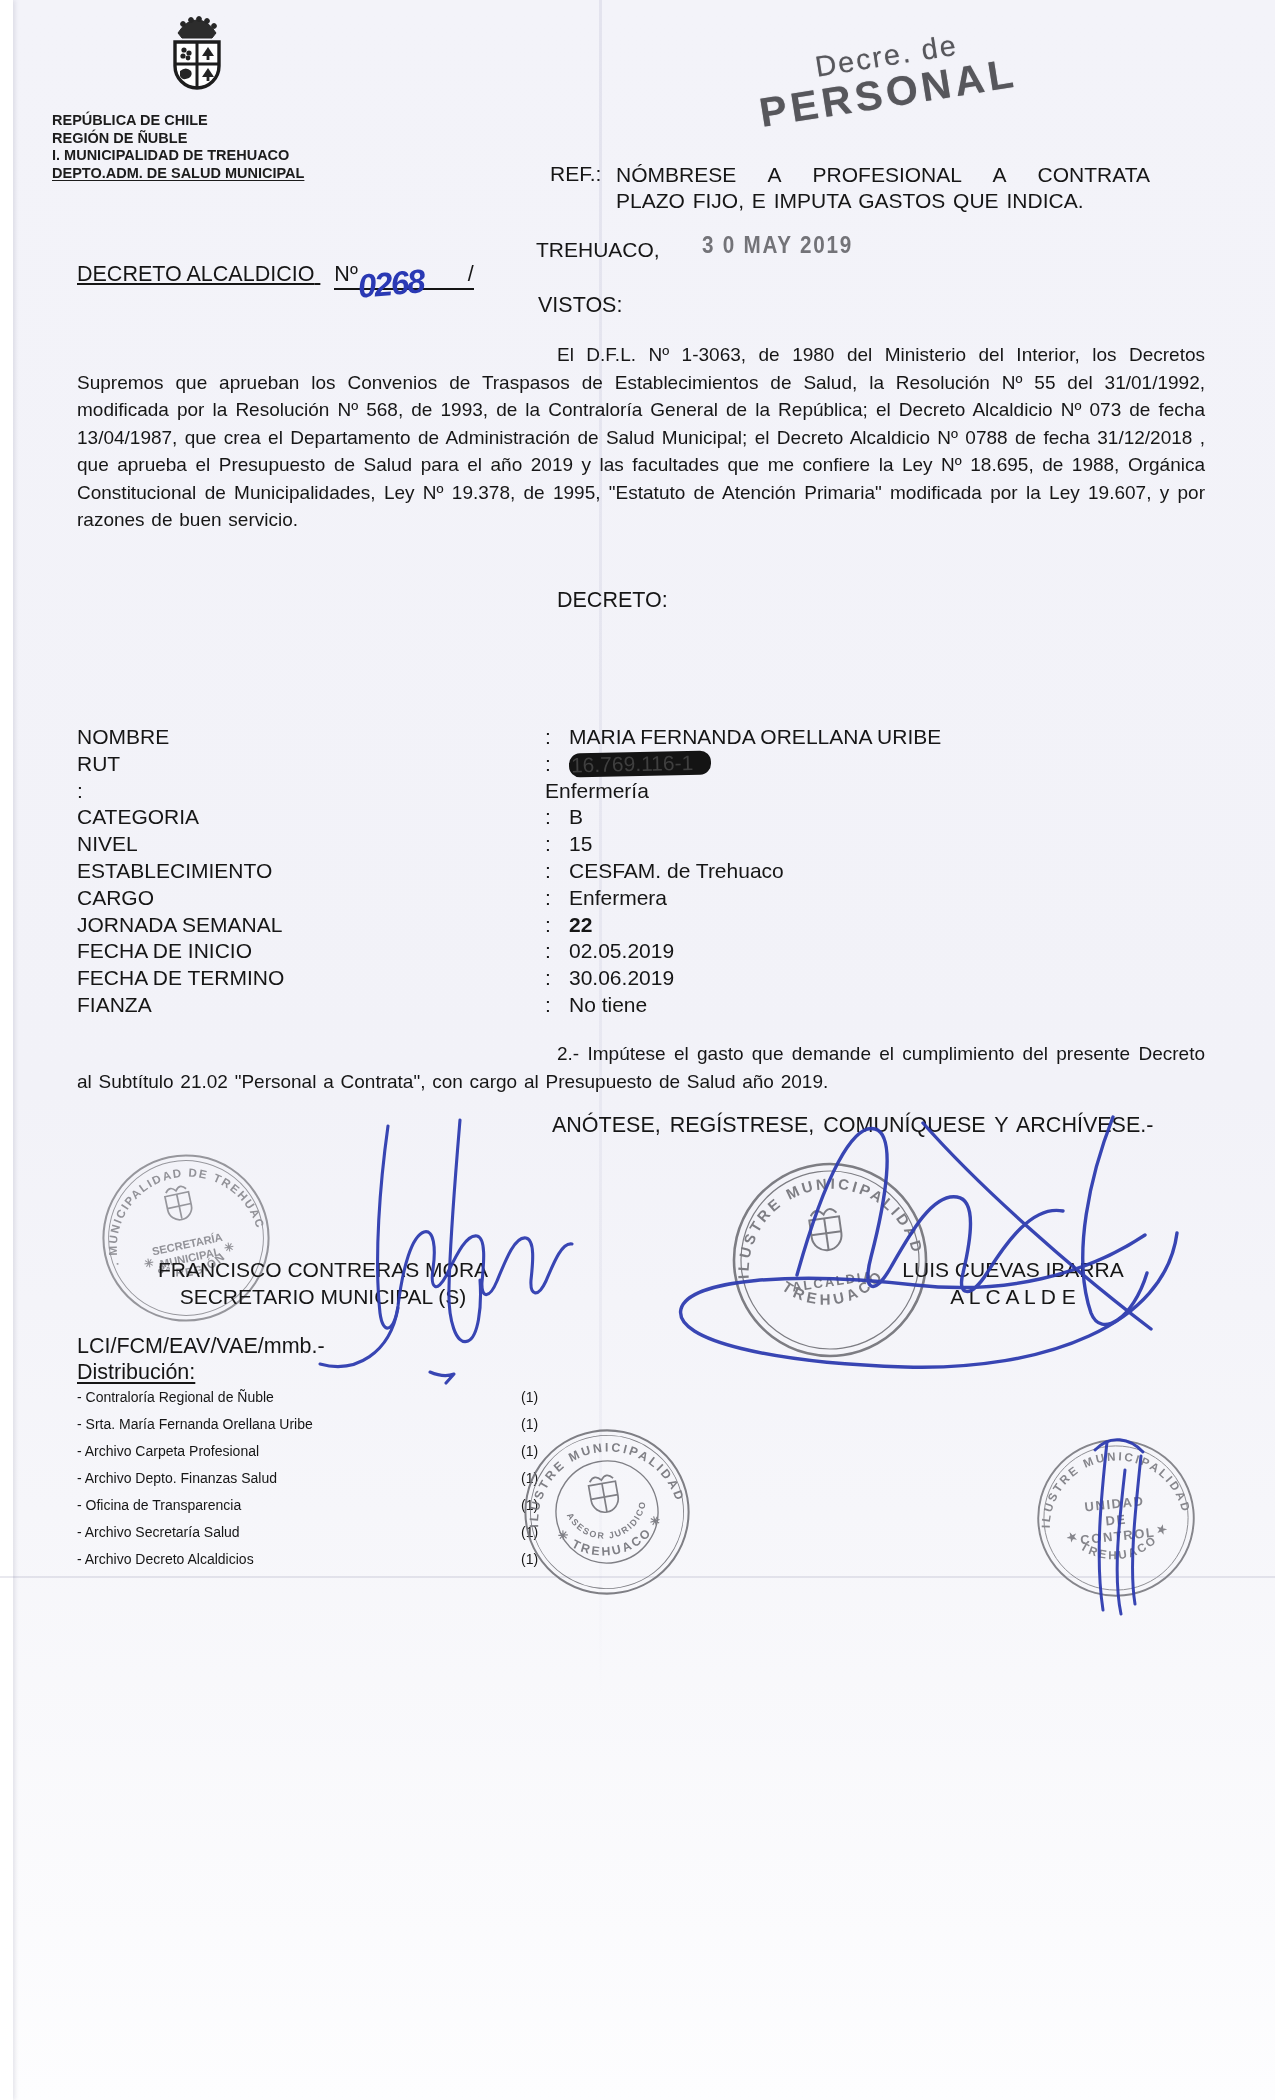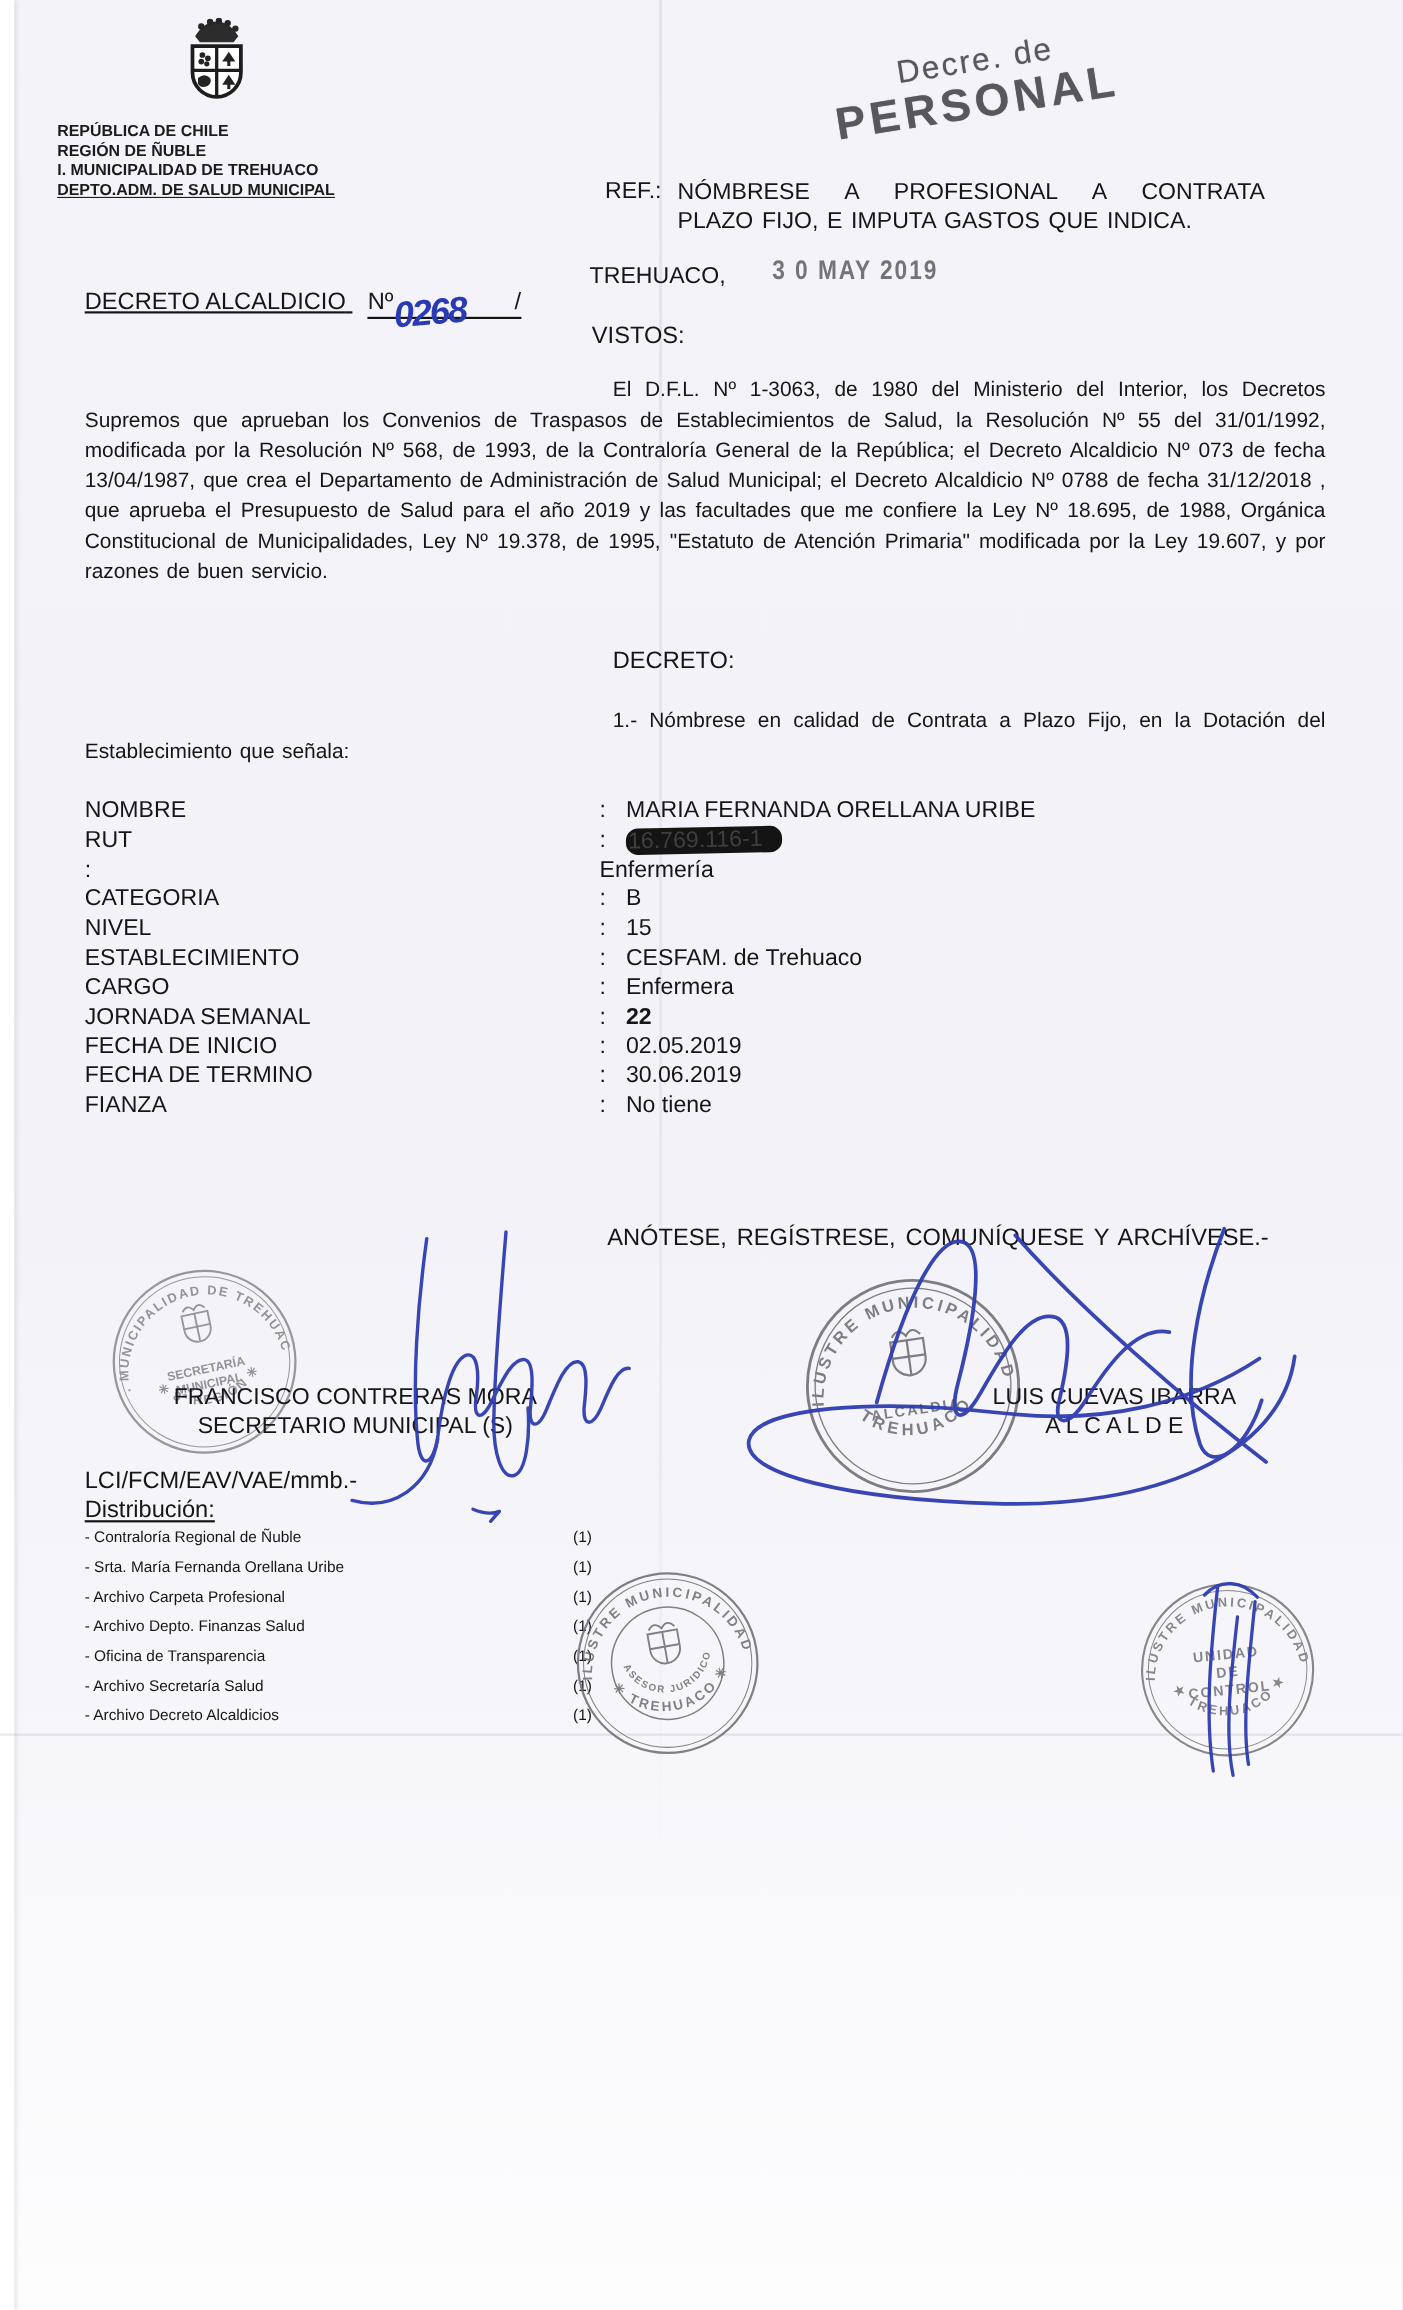--- a/index.html
+++ b/index.html
@@ -141,21 +141,20 @@
       <span class="decree-blank">
         <span class="handwritten">0268</span>
       </span><span>/</span>
     </span>
   </div>
 
   <div class="abs vistos-h">VISTOS:</div>
   <div class="abs para ind p-vistos">El D.F.L. Nº 1-3063, de 1980 del Ministerio del Interior, los Decretos Supremos que aprueban los Convenios de Traspasos de Establecimientos de Salud, la Resolución Nº 55 del 31/01/1992, modificada por la Resolución Nº 568, de 1993, de la Contraloría General de la República; el Decreto Alcaldicio Nº 073 de fecha 13/04/1987, que crea el Departamento de Administración de Salud Municipal; el Decreto Alcaldicio Nº 0788  de fecha 31/12/2018 , que aprueba el Presupuesto de Salud para el año 2019 y las facultades que me confiere la Ley Nº 18.695, de 1988, Orgánica Constitucional de Municipalidades, Ley Nº 19.378, de 1995,  "Estatuto de Atención Primaria" modificada por la Ley 19.607,  y por razones de buen servicio.</div>
 
   <div class="abs decreto-h">DECRETO:</div>
-  <div class="abs para ind p-point1">1.- Nómbrese en calidad de Contrata a Plazo Fijo, en la Dotación del Establecimiento que señala:</div>
 
   <div class="abs fields">
     <div class="frow">
         <span>NOMBRE</span>
         <span>:</span>
         <span>MARIA FERNANDA ORELLANA URIBE</span>
       </div>
     <div class="frow">
         <span>RUT</span>
         <span>:</span>
@@ -200,20 +199,21 @@
         <span>:</span>
         <span>30.06.2019</span>
       </div>
     <div class="frow">
         <span>FIANZA</span>
         <span>:</span>
         <span>No tiene</span>
       </div>
   </div>
 
+  <div class="abs para ind p-point2">2.- Impútese el gasto que demande el cumplimiento del presente Decreto al Subtítulo  21.02 "Personal a Contrata", con cargo al Presupuesto de Salud año 2019.</div>
 
   <div class="abs closing">ANÓTESE, REGÍSTRESE, COMUNÍQUESE Y ARCHÍVESE.-</div>
 
   <svg class="stampsvg st-sec" viewBox="0 0 200 200">
     <defs>
       <path id="sec-top" d="M 17,112 A 83,83 0 0 1 183,112"></path>
       <path id="sec-bot" d="M 30,92 A 73,73 0 0 0 170,92"></path>
     </defs>
     <g stroke="#8a8a90" fill="none">
       <circle cx="100" cy="100" r="96" stroke-width="2.4"></circle>

